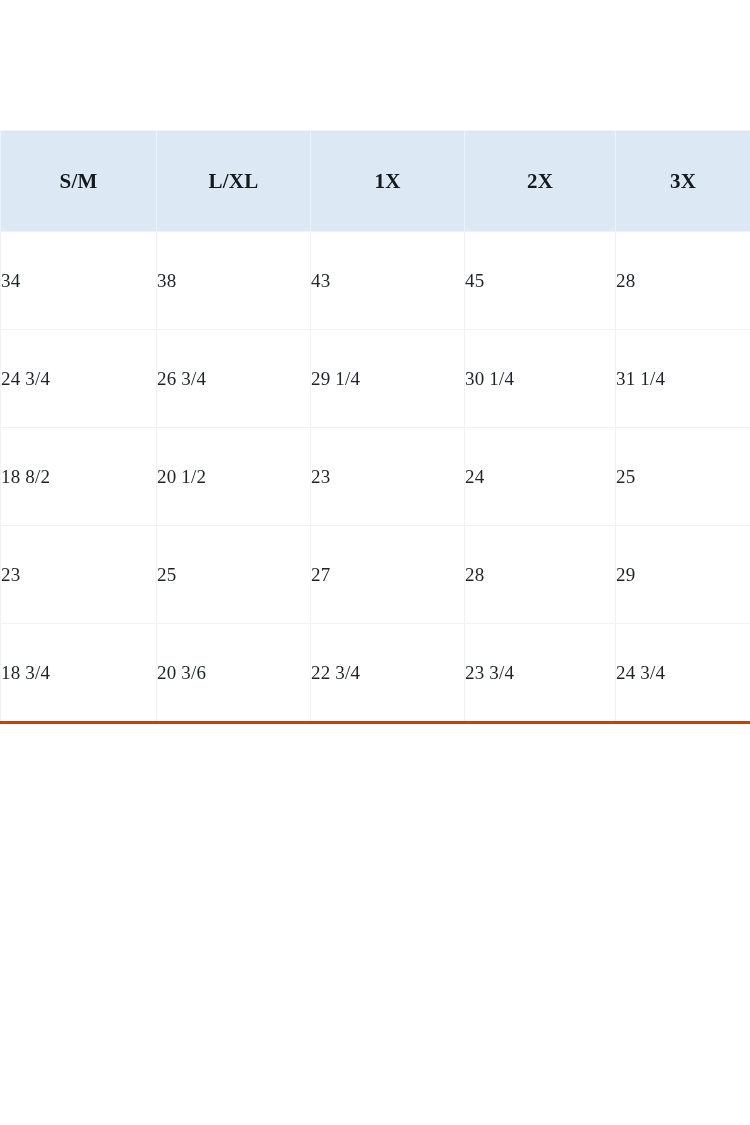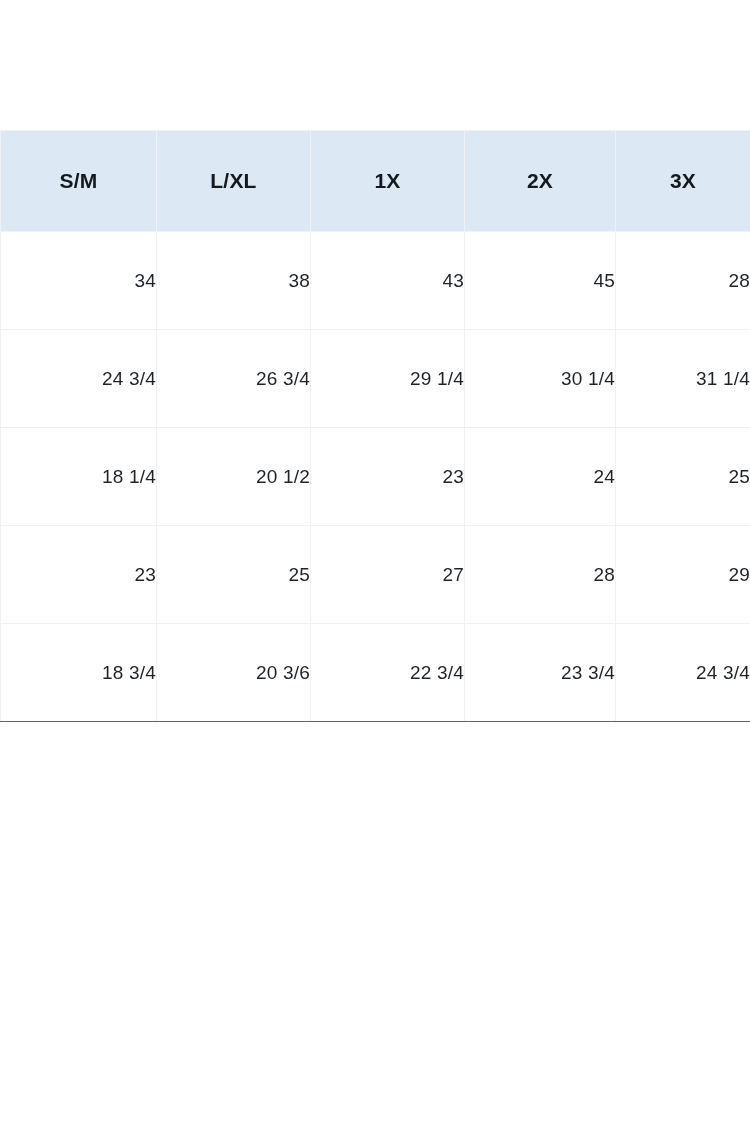--- a/index.html
+++ b/index.html
@@ -28,20 +28,21 @@
     left: 0;
     top: 130px;
     width: 750px;
   }
 
   table.size-chart {
     width: 750px;
     border-collapse: collapse;
     table-layout: fixed;
     background: #7dd3fc;
+    font-family: Liberation Serif, serif;
   }
 
   table.size-chart col.c1 { width: 156px; }
   table.size-chart col.c2 { width: 154px; }
   table.size-chart col.c3 { width: 154px; }
   table.size-chart col.c4 { width: 151px; }
   table.size-chart col.c5 { width: 135px; }
 
   table.size-chart thead th {
     height: 100px;
@@ -55,29 +56,29 @@
     padding: 0;
     letter-spacing: 0.2px;
   }
 
   table.size-chart tbody td {
     height: 97px;
     background: #ffffff;
     color: #1e2328;
     font-size: 19px;
     font-weight: normal;
-    text-align: right;
+    text-align: left;
     vertical-align: middle;
     border: 1px solid #f1f1f1;
     padding: 0;
     letter-spacing: 0.2px;
   }
 
   table.size-chart tbody tr:last-child td {
-    border-bottom: 1px solid #c2410c;
+    border-bottom: 3px solid #c2410c;
   }
 </style>
 </head>
 <body>
 
 <div class="page">
   <div class="size-chart-wrap">
     <table class="size-chart">
       <colgroup>
         <col class="c1">
@@ -104,21 +105,21 @@
           <td>28</td>
         </tr>
         <tr>
           <td>24 3/4</td>
           <td>26 3/4</td>
           <td>29 1/4</td>
           <td>30 1/4</td>
           <td>31 1/4</td>
         </tr>
         <tr>
-          <td>18 1/4</td>
+          <td>18 8/2</td>
           <td>20 1/2</td>
           <td>23</td>
           <td>24</td>
           <td>25</td>
         </tr>
         <tr>
           <td>23</td>
           <td>25</td>
           <td>27</td>
           <td>28</td>

